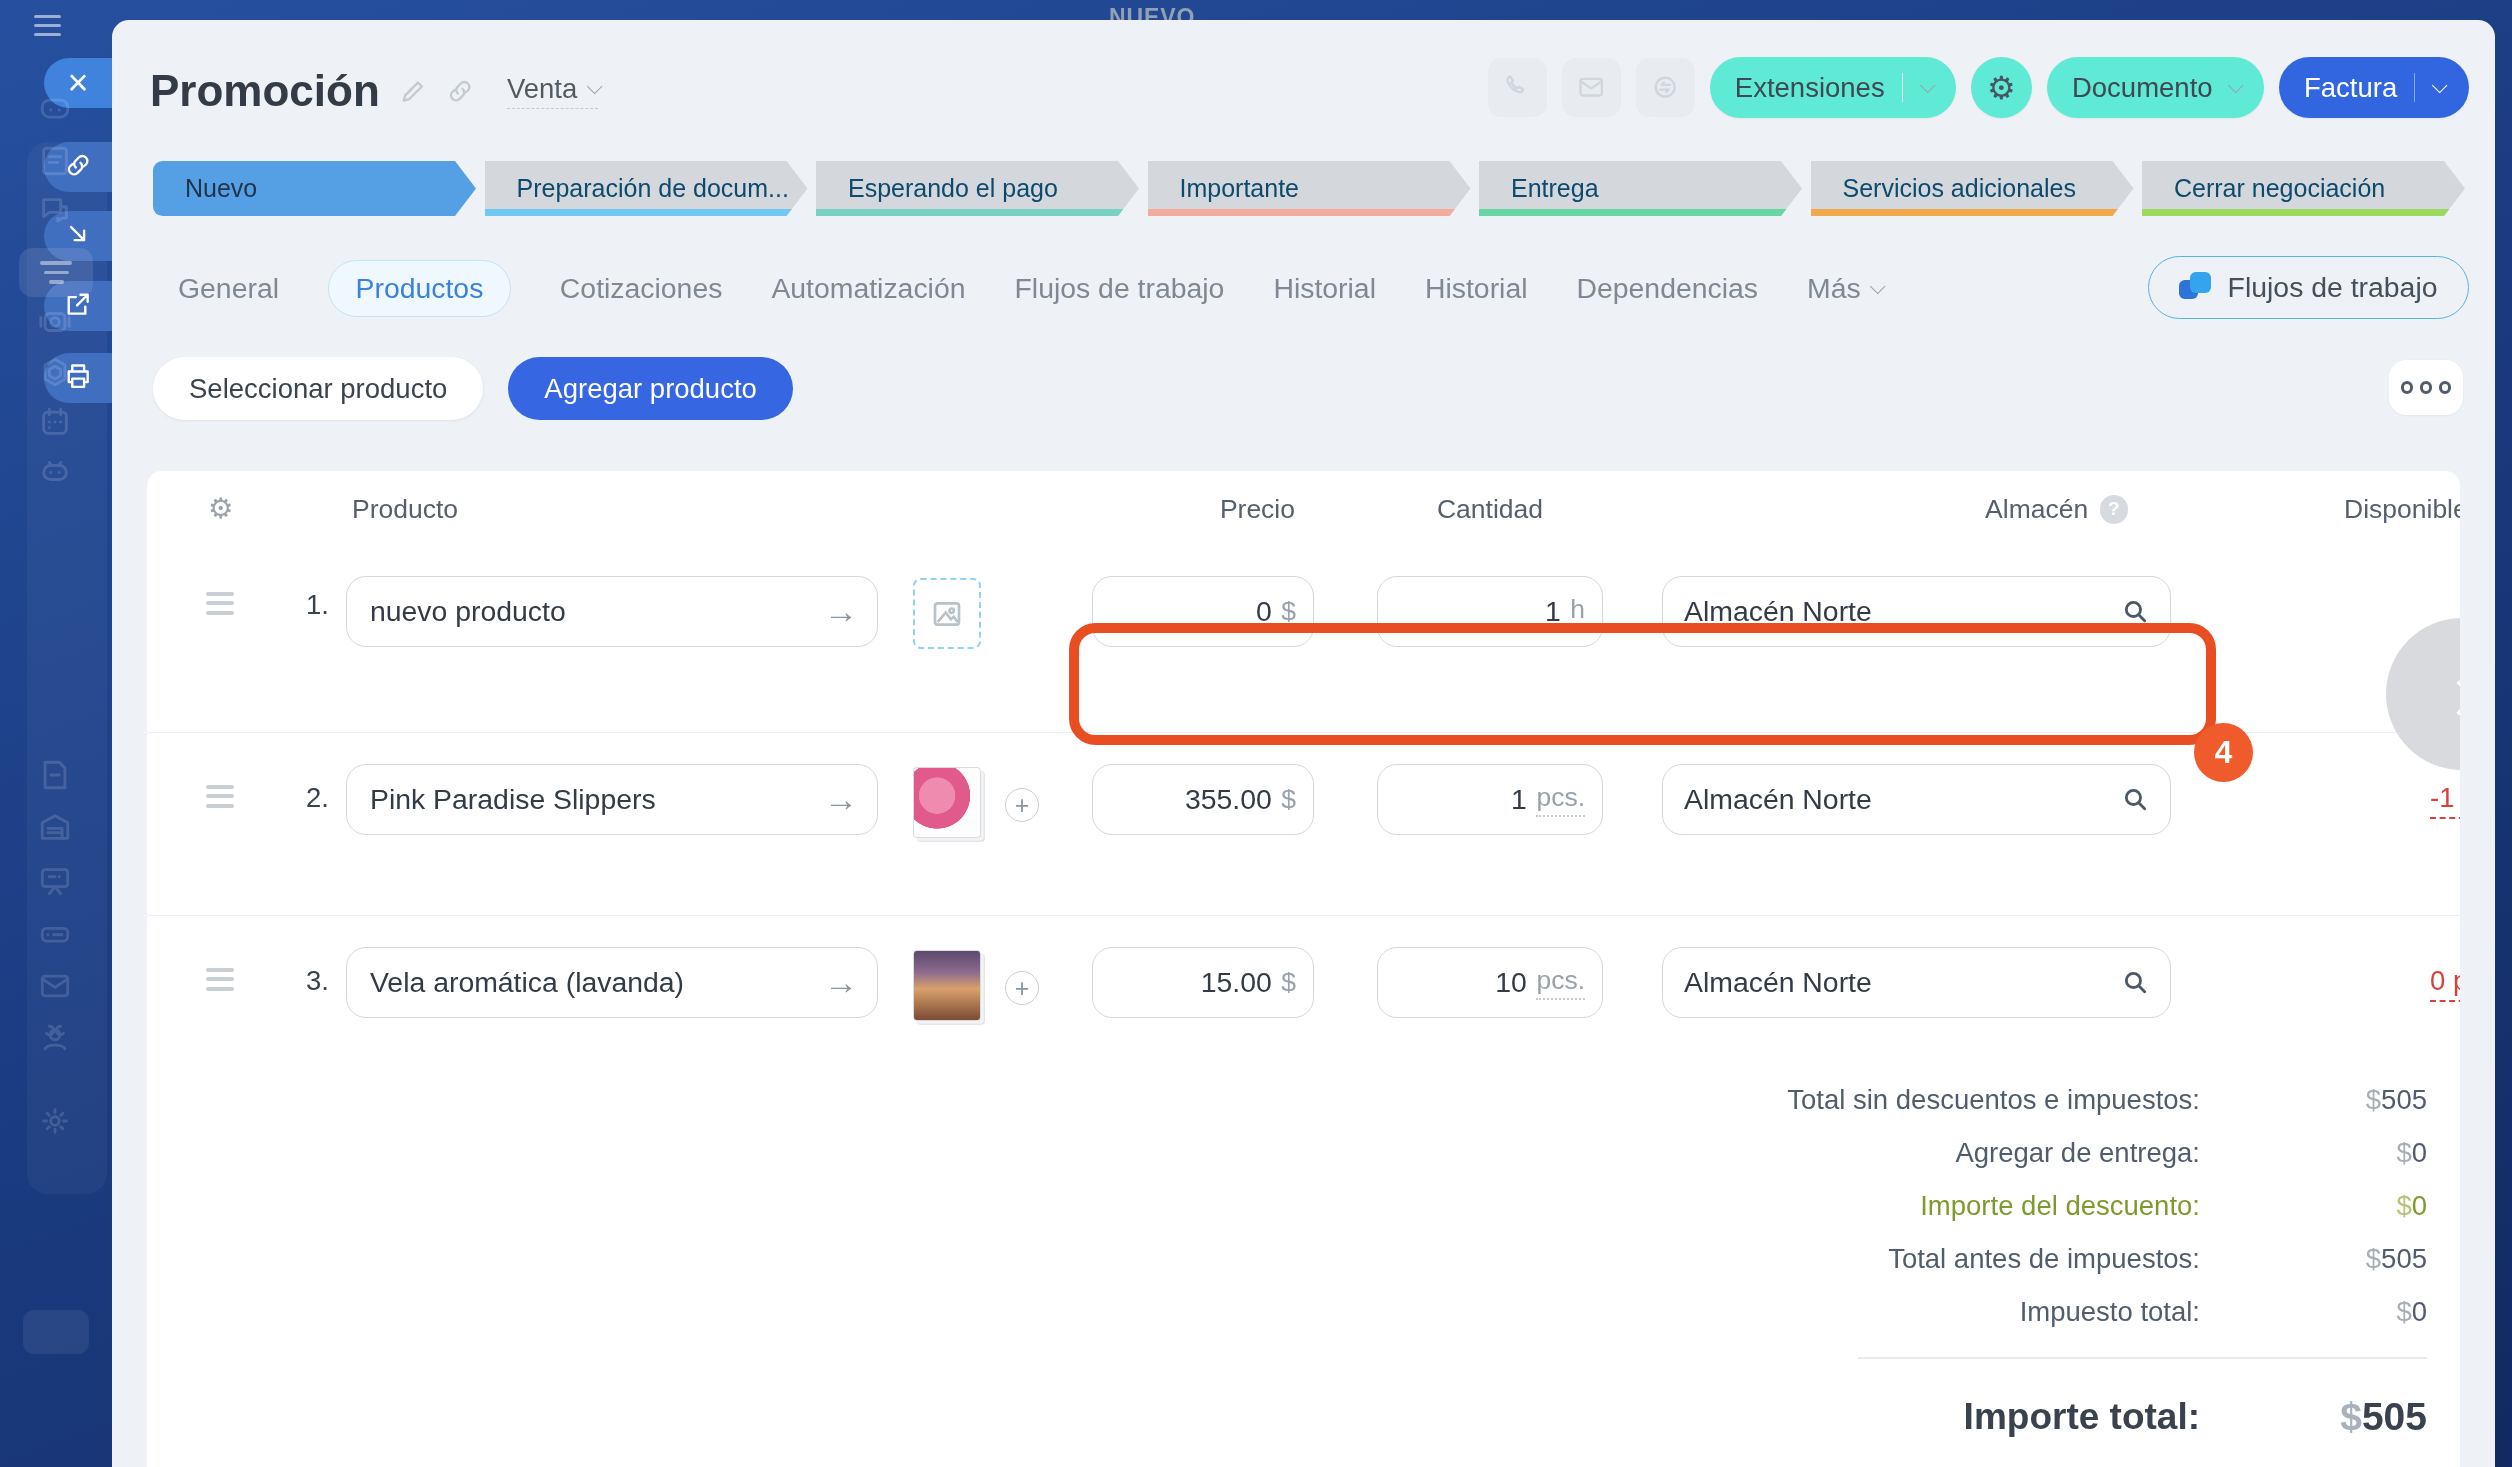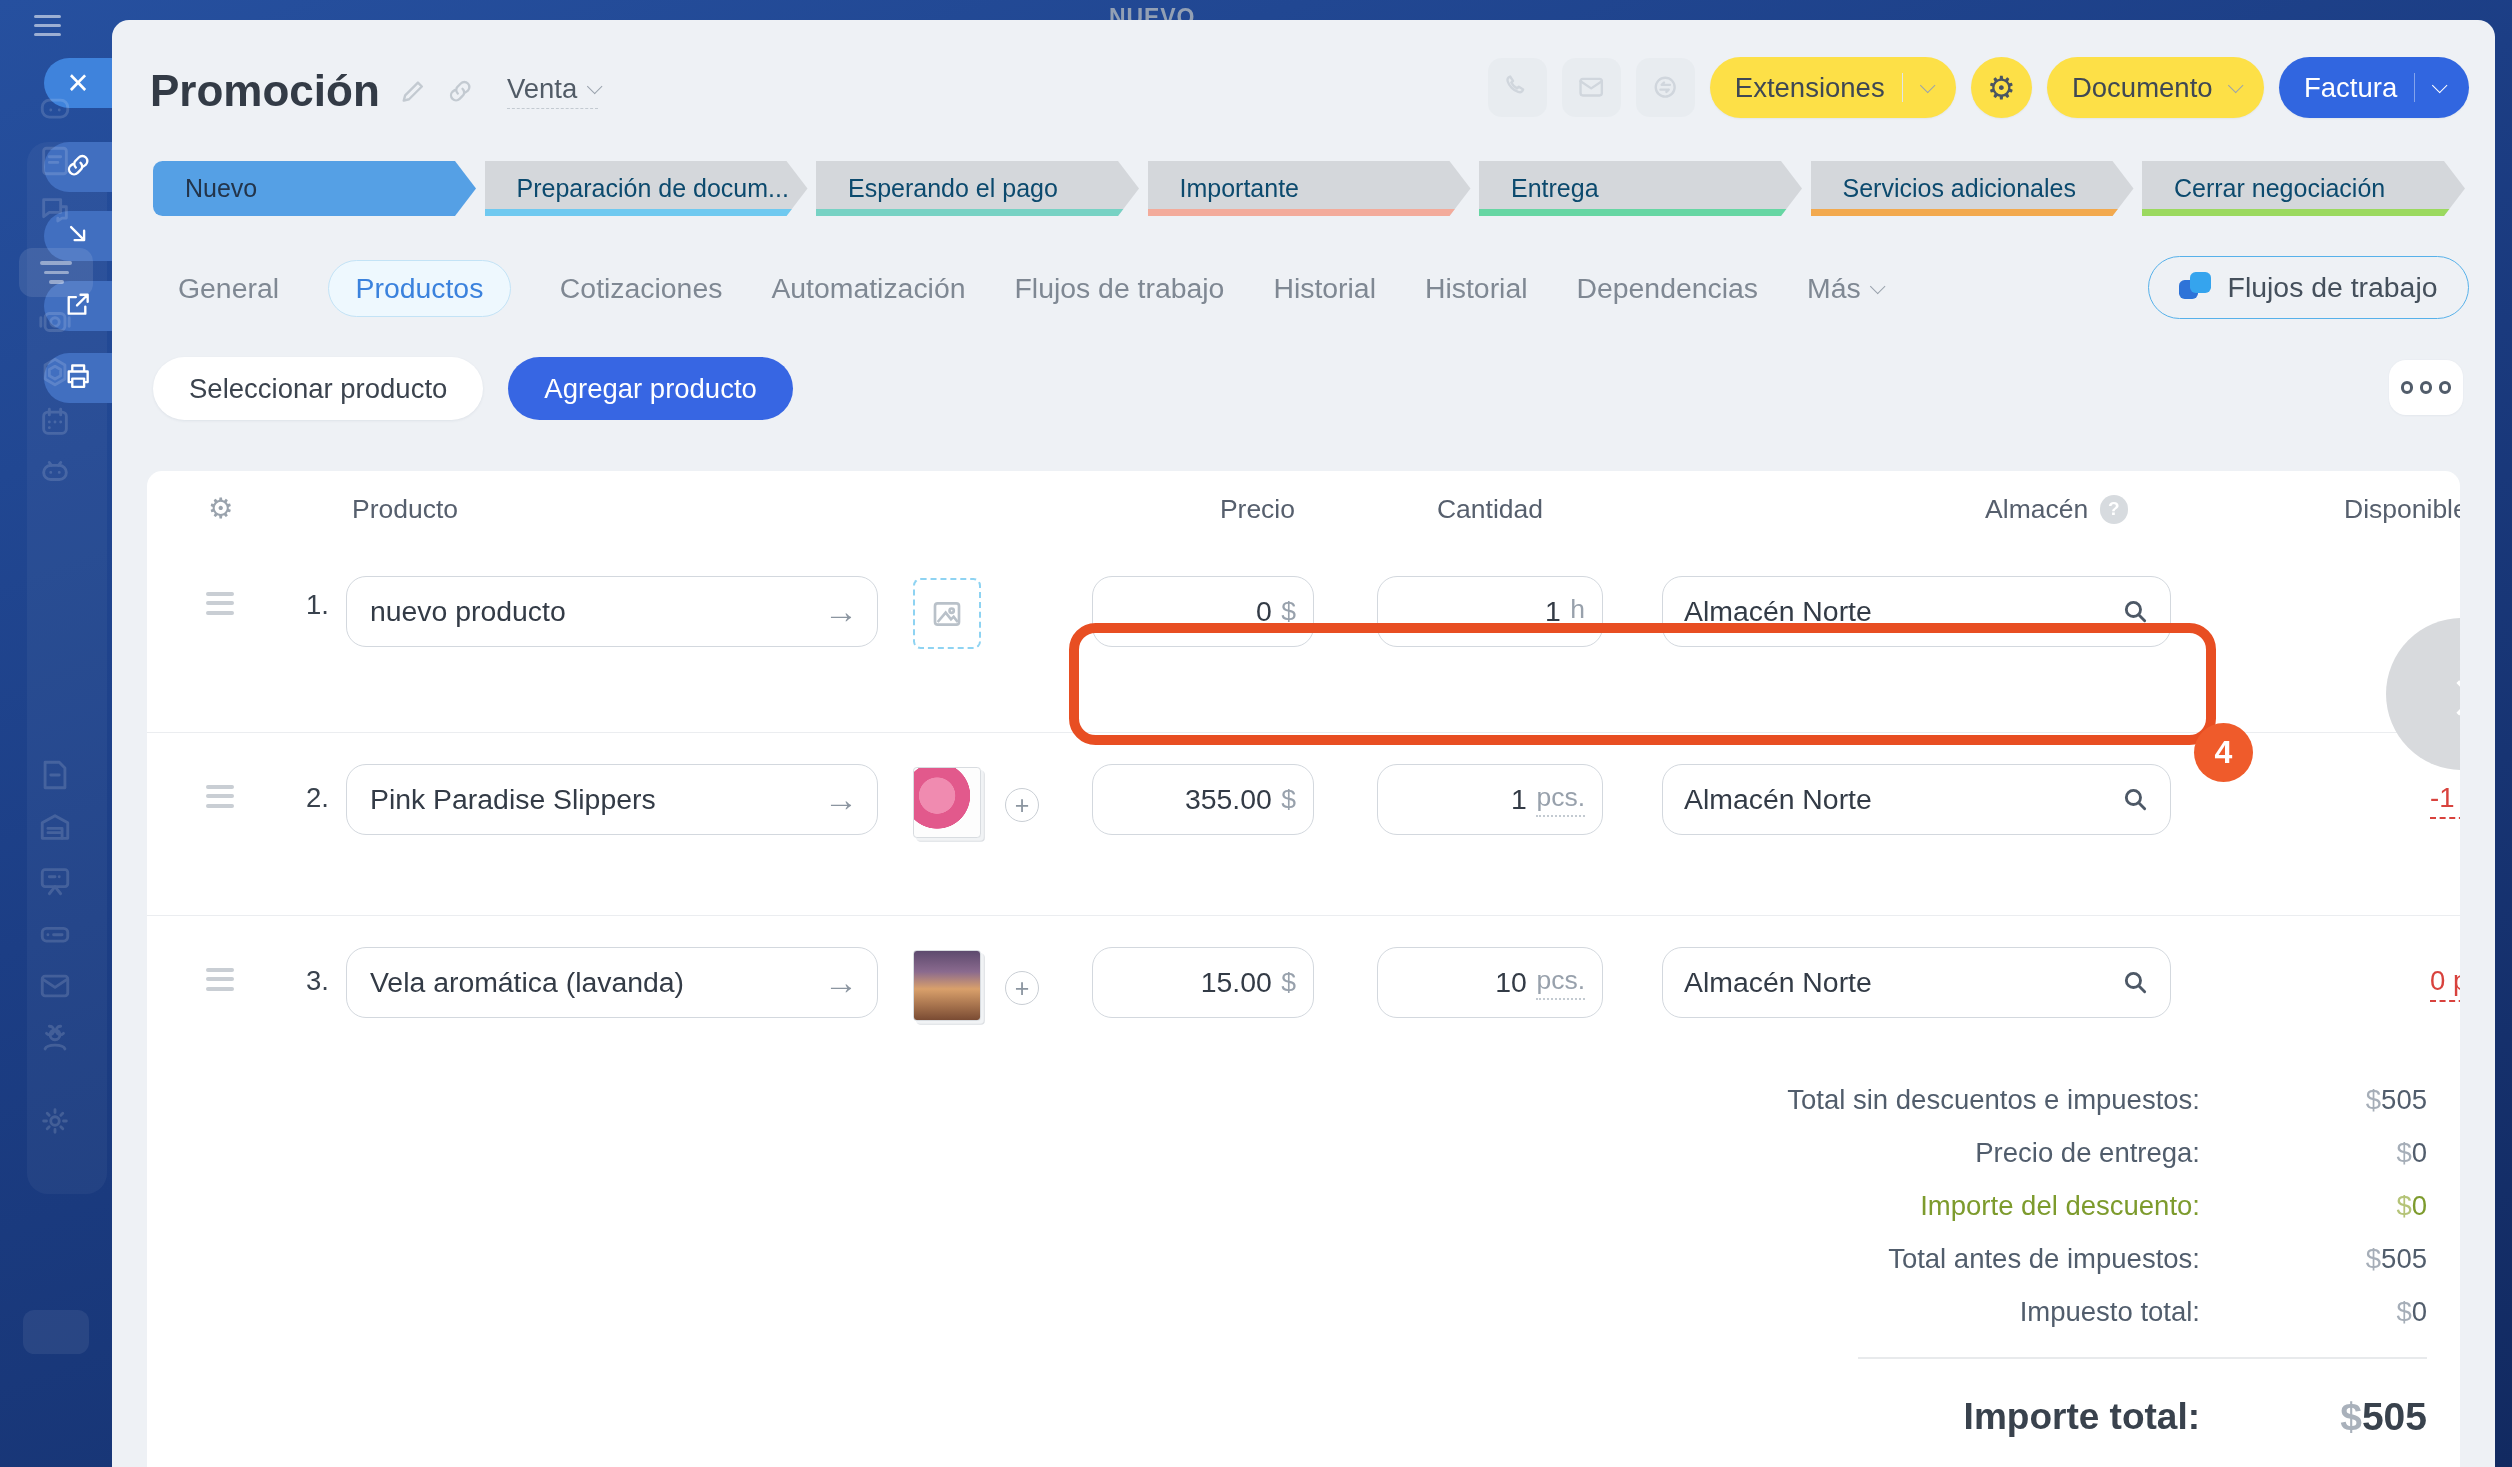--- a/index.html
+++ b/index.html
@@ -50,21 +50,21 @@
   .hicon svg { width:28.4px; height:28.4px; stroke:#b9c1c9; fill:none; stroke-width:2; stroke-linecap:round; stroke-linejoin:round; }
   .pipeline-picker { margin-left:13.3px; font-size:27.5px; color:#515b66; cursor:pointer;
     border-bottom:1.9px dashed #c3cad1; padding-bottom:3.8px; display:flex; align-items:center; gap:9.5px; }
   .chev { width:11.4px; height:11.4px; border-right:1.9px solid #9aa3ad; border-bottom:1.9px solid #9aa3ad;
     transform:rotate(45deg) translateY(-2.8px); display:inline-block; }
 
   .header-right { position:absolute; right:26.5px; top:37px; display:flex; align-items:center; gap:15px; }
   .ghost-icon { width:59px; height:59px; border-radius:13.3px; background:#e7ebef;
     display:flex; align-items:center; justify-content:center; opacity:.75; }
   .ghost-icon svg { width:28.4px; height:28.4px; stroke:#c6cdd5; fill:none; stroke-width:2; stroke-linecap:round; stroke-linejoin:round; }
-  .btn { height:61px; border-radius:38px; background:#fde047; display:flex; align-items:center;
+  .btn { height:61px; border-radius:38px; background:#5eead4; display:flex; align-items:center;
     padding:0 25px; font-size:27.5px; color:#3f4854; cursor:pointer; box-shadow:0 0.9px 1.9px rgba(40,60,90,.06); }
   .btn .divider { width:0.9px; height:28.4px; background:#e1e5e9; margin:0 17px; }
   .btn-gear { width:61px; padding:0; justify-content:center; font-size:32px; color:#4a5562; }
   .btn-primary { background:#3166e0; color:#fff; font-weight:500; }
   .btn-primary .divider { background:rgba(255,255,255,.4); }
   .btn-primary .chev { border-color:#fff; }
 
   
   .stages { position:absolute; left:41px; top:141px; right:30px; height:55px; display:flex; gap:8.5px; }
   .stage { flex:1; position:relative; background:#d4d7db; display:flex; align-items:center;
@@ -503,21 +503,21 @@
     <div class="scroll-hint">
       <span class="chev"></span>
     </div>
 
     <div class="totals">
       <div class="trow">
         <span class="tlabel">Total sin descuentos e impuestos:</span>
         <span class="tval"><span class="curr2">$</span><span>505</span></span>
       </div>
       <div class="trow">
-        <span class="tlabel">Precio de entrega:</span>
+        <span class="tlabel">Agregar de entrega:</span>
         <span class="tval"><span class="curr2">$</span><span>0</span></span>
       </div>
       <div class="trow trow-olive">
         <span class="tlabel">Importe del descuento:</span>
         <span class="tval"><span class="curr2">$</span><span>0</span></span>
       </div>
       <div class="trow">
         <span class="tlabel">Total antes de impuestos:</span>
         <span class="tval"><span class="curr2">$</span><span>505</span></span>
       </div>

